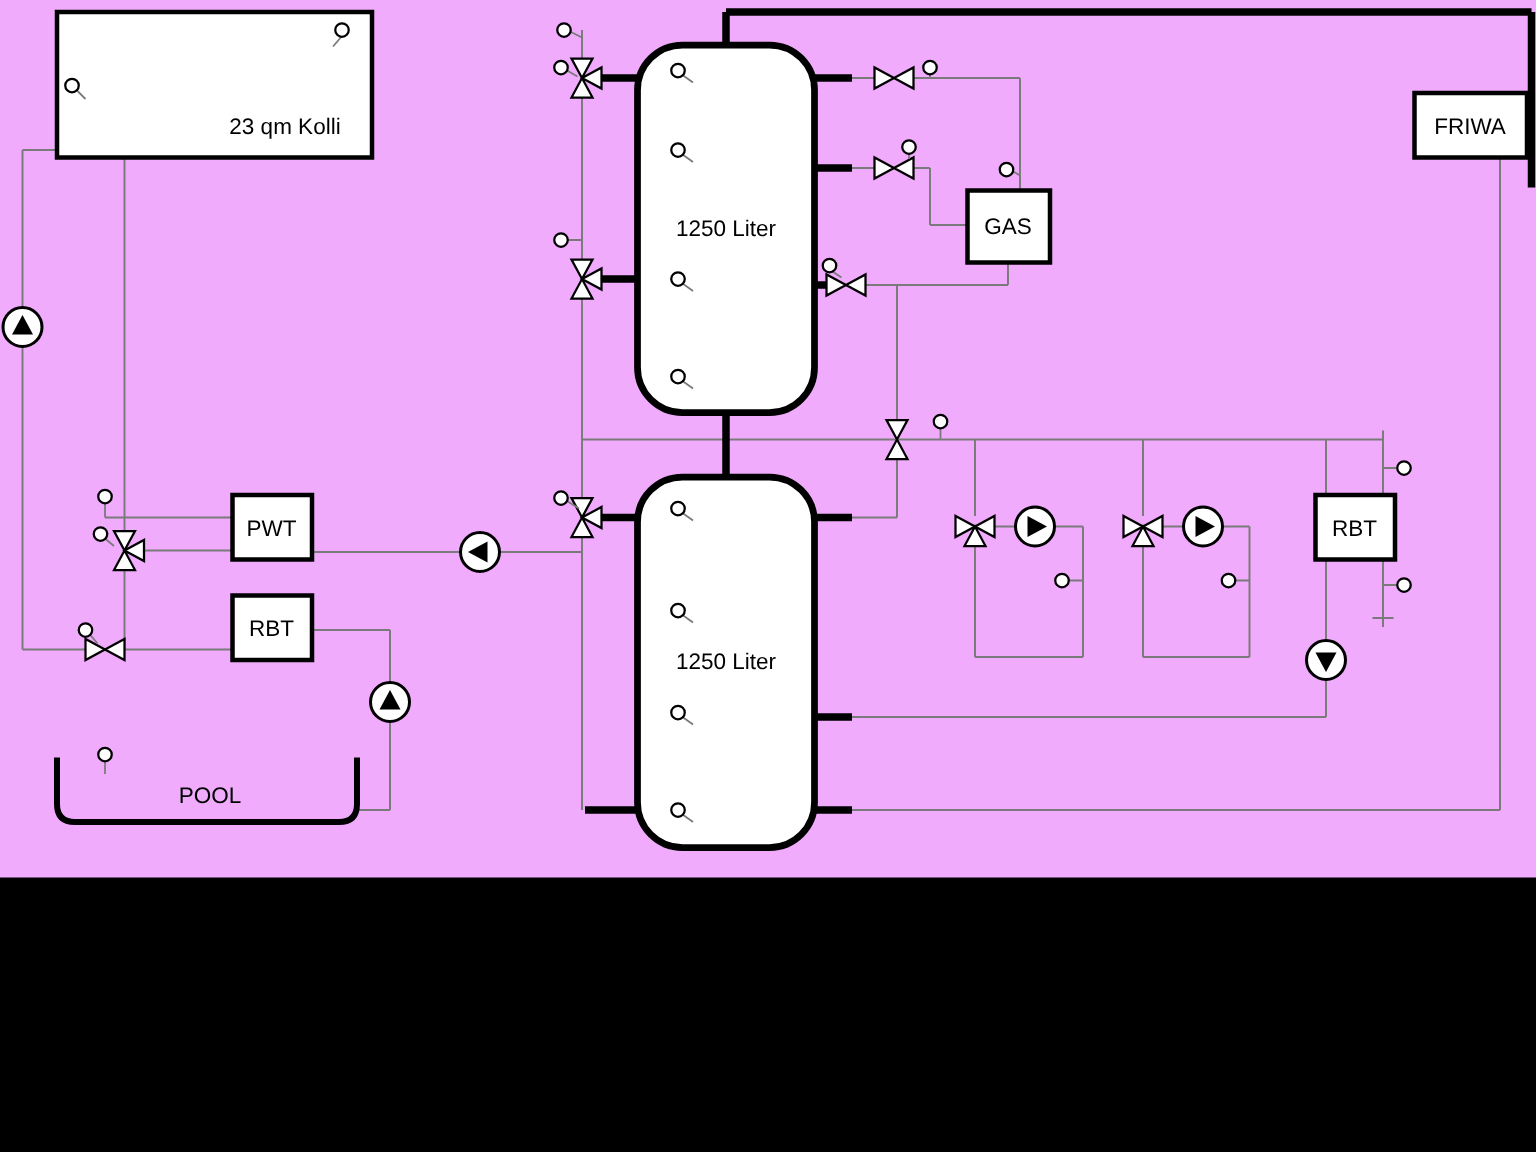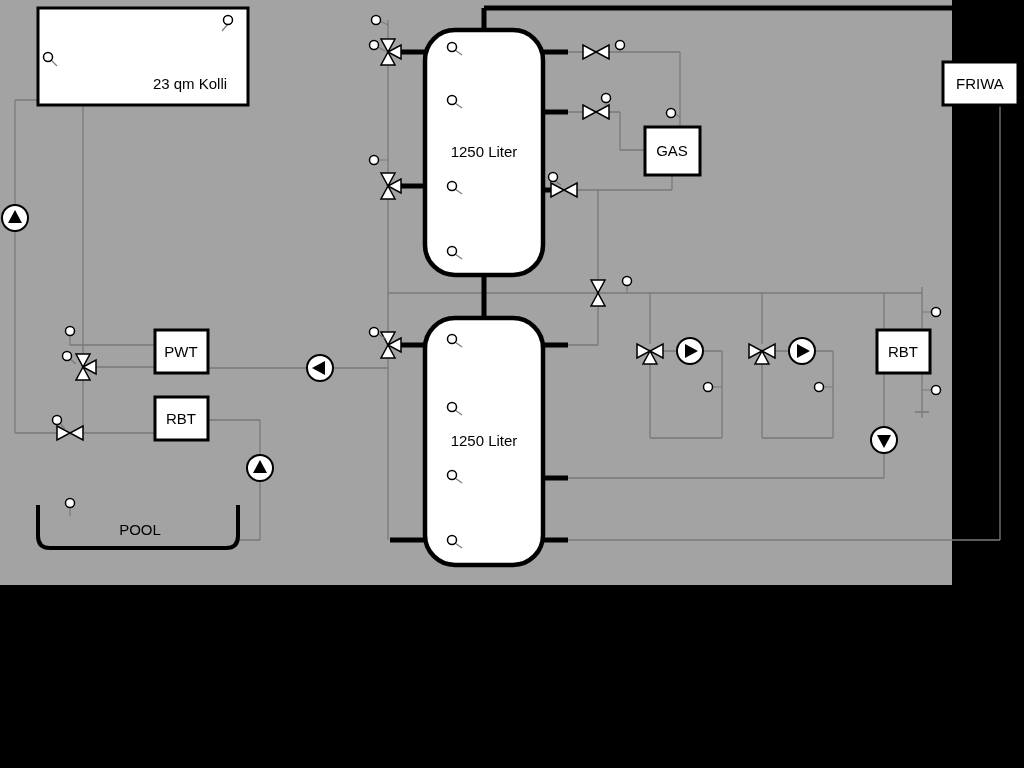--- a/index.html
+++ b/index.html
@@ -2,21 +2,21 @@
 <html><head>
 <meta charset="utf-8">
 <style>
   *{box-sizing:border-box}
   html,body{margin:0;padding:0}
   body{
     width:1024px;height:768px;overflow:hidden;
     background:#000;
     font-family:"Liberation Sans",sans-serif;
   }
-  .stage{width:952px;height:585px;background:#a3a3a3;position:relative}
+  .stage{width:1024px;height:585px;background:#f0abfc;position:relative}
   .bottom-bar{width:1024px;height:183px;background:#000000}
   svg{display:block}
   svg text{
     font-family:"Liberation Sans",sans-serif;
     font-size:15px;fill:#000;
   }
   .pipe{stroke:#7a7a7a;stroke-width:1.3;fill:none}
   .pipe-thick{stroke:#000;stroke-width:5;fill:none}
   .box{fill:#fff;stroke:#000;stroke-width:3}
   .tank{fill:#fff;stroke:#000;stroke-width:4.5}

